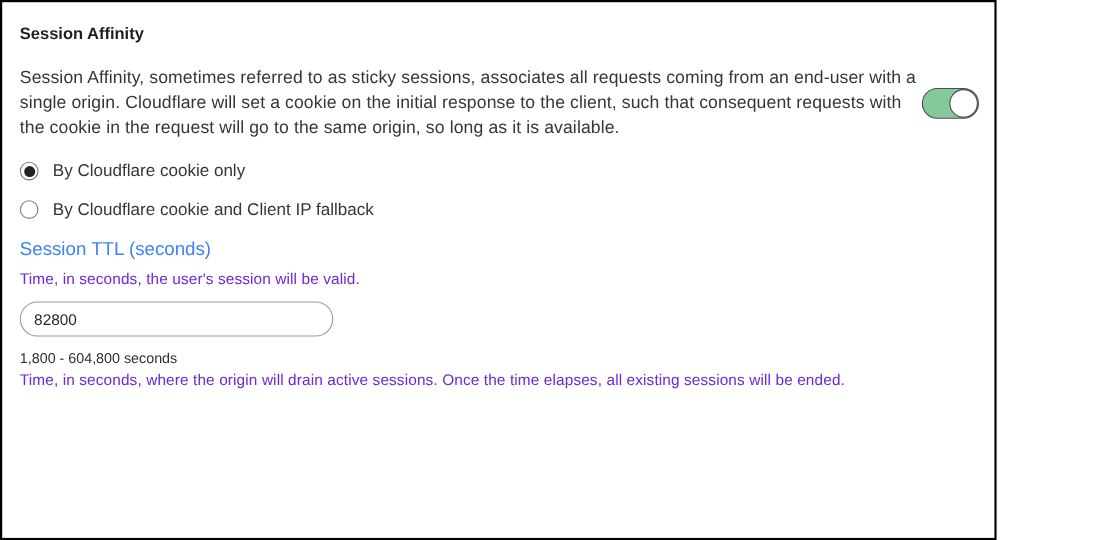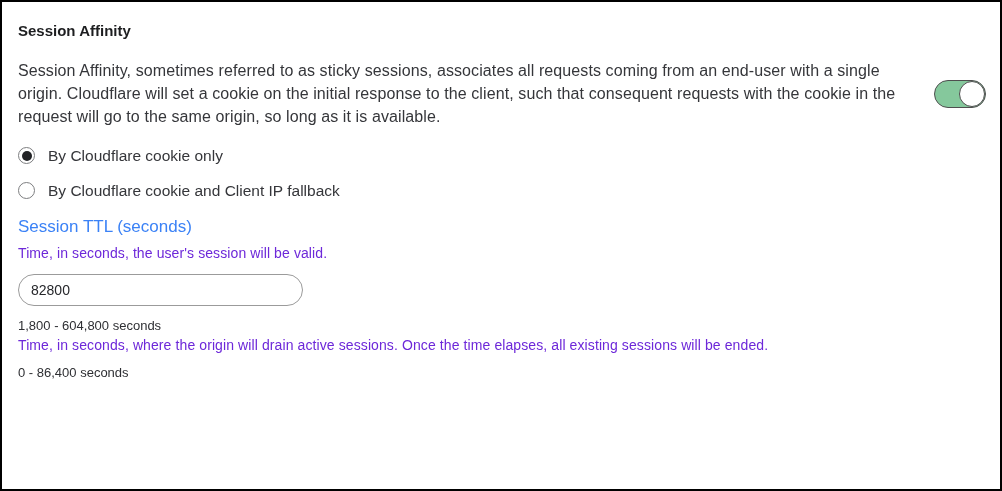--- a/index.html
+++ b/index.html
@@ -2,21 +2,21 @@
 <html><head>
 <meta charset="utf-8">
 <style>
   * { margin: 0; padding: 0; box-sizing: border-box; }
   html, body { background: #ffffff; }
   body {
     font-family: "Liberation Sans", "DejaVu Sans", sans-serif;
     -webkit-font-smoothing: antialiased;
   }
   .frame {
-    width: 1002px;
+    width: 906px;
     height: 491px;
     border: 2px solid #000000;
     background: #ffffff;
     padding: 14px 14px 0 16px;
     position: relative;
     overflow: hidden;
   }
   .panel-title {
     margin-top: 6px;
     font-size: 15px;
@@ -163,16 +163,15 @@
         <span class="field-label">Session TTL (seconds)</span>
       </span>
     </div>
     <div class="field-help">Time, in seconds, the user's session will be valid.</div>
     <input class="text-input" type="text" value="82800" style="">
     <div class="field-range">1,800 - 604,800 seconds</div>
   </div>
 
   <div class="field">
     <div class="field-help tight">Time, in seconds, where the origin will drain active sessions. Once the time elapses, all existing sessions will be ended.</div>
-    <div class="field-range">0 - 86,400 seconds</div>
   </div>
 
 </div>
 
 </body></html>

